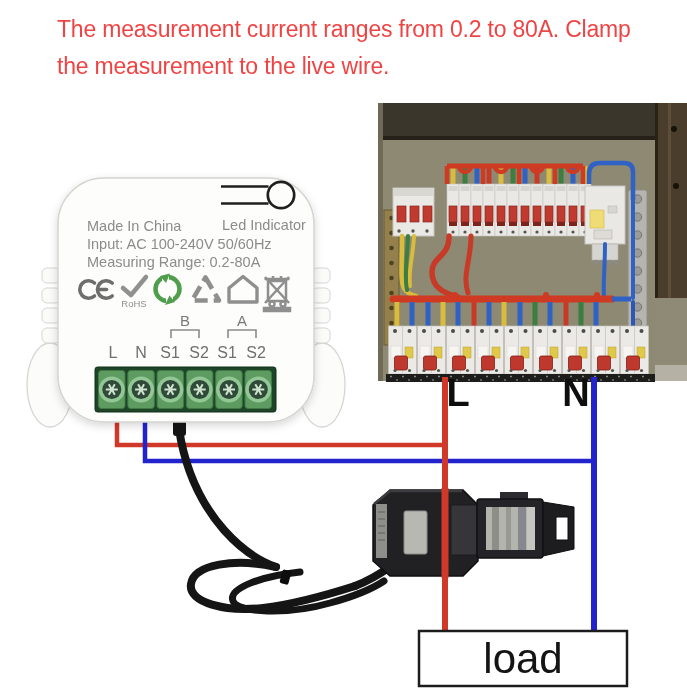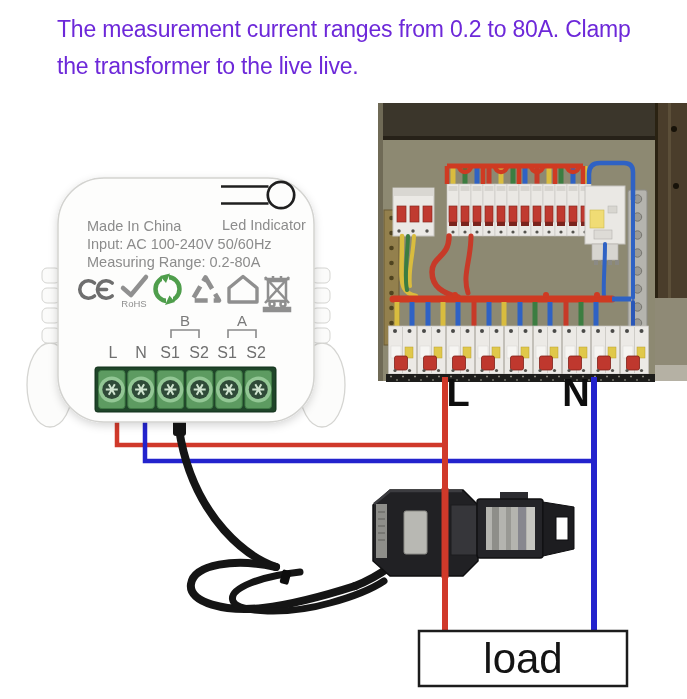--- a/index.html
+++ b/index.html
@@ -1,35 +1,35 @@
 <!DOCTYPE html>
 <html><head>
 <meta charset="utf-8">
 <style>
   html,body{margin:0;padding:0;background:#ffffff;}
   #stage{position:relative;width:687px;height:699px;background:#fff;overflow:hidden;
          font-family:"Liberation Sans",sans-serif;}
-  #caption{position:absolute;left:57px;top:11px;width:625px;color:#6d28d9;
+  #caption{position:absolute;left:57px;top:11px;width:625px;color:#ef4444;
            font-size:23px;line-height:37px;letter-spacing:-0.2px;}
   svg{position:absolute;left:0;top:0;}
   svg text{font-family:"Liberation Sans",sans-serif;}
   .devtxt{fill:#8c8c8c;font-size:14.5px;}
   .termtxt{fill:#6f6f6f;font-size:16px;}
   .grouptxt{fill:#7a7a7a;font-size:15px;}
   .bigLN{fill:#0e0e0e;font-size:38px;font-weight:bold;}
   .loadtxt{fill:#141414;font-size:42px;}
 </style>
 </head>
 <body>
 
 <div id="stage">
 
   <div id="caption">
     <div>The measurement current ranges from 0.2 to 80A. Clamp</div>
-    <div>the transformer to the live live.</div>
+    <div>the measurement to the live wire.</div>
   </div>
 
   <svg width="687" height="699" viewBox="0 0 687 699" xmlns="http://www.w3.org/2000/svg">
 
     <defs>
       <filter id="ds" x="-20%" y="-20%" width="140%" height="140%">
         <feDropShadow dx="0" dy="3" stdDeviation="4" flood-color="#000000" flood-opacity="0.16"></feDropShadow>
       </filter>
 
       <g id="tb">

